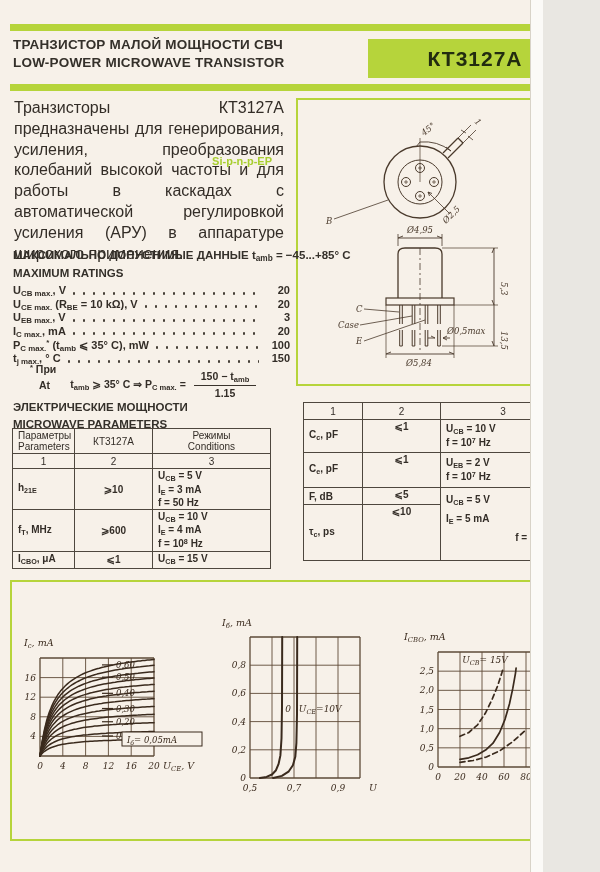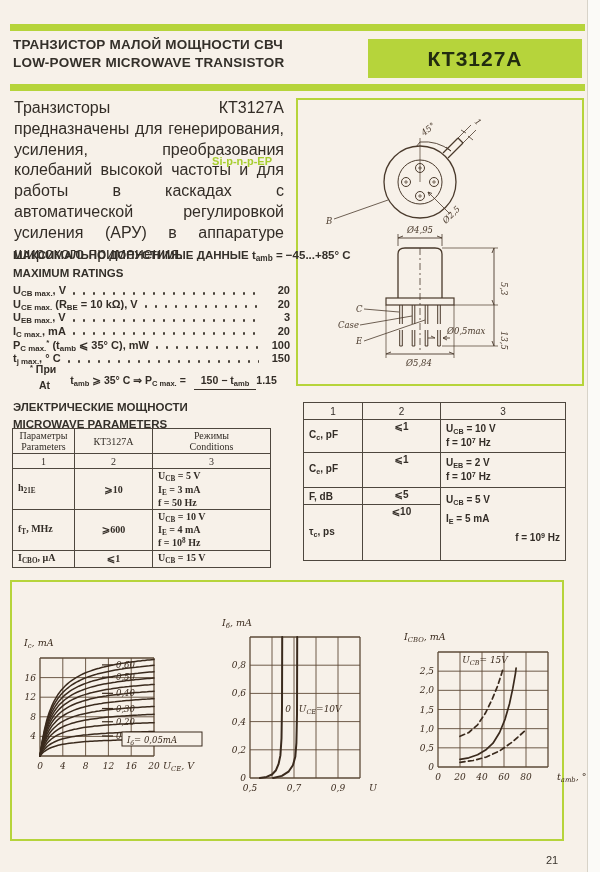--- a/index.html
+++ b/index.html
@@ -1,42 +1,42 @@
 <!DOCTYPE html>
 <html><head>
 <meta charset="utf-8">
 <style>
   html,body{margin:0;padding:0;background:#e9e7e2;}
-  .page{position:relative;width:600px;height:872px;background:#f7f1e9;overflow:hidden;
+  .page{position:relative;width:543px;height:872px;background:#f7f1e9;overflow:hidden;
         font-family:"Liberation Sans",sans-serif;color:#2e2823;}
   .bar{position:absolute;left:10px;width:575px;height:7px;background:var(--accent);}
   .title{position:absolute;left:13px;top:36px;font-size:13.5px;font-weight:bold;line-height:1.35;color:#34302a;letter-spacing:.2px;}
   .pn-box{position:absolute;left:368px;top:39px;width:214px;height:39px;background:var(--accent);
           display:flex;align-items:center;justify-content:center;font-size:21px;font-weight:bold;color:#222c10;letter-spacing:1px;}
   .para{position:absolute;left:14px;width:270px;font-size:16px;line-height:1.3;text-align:justify;margin:0;color:#332d27;}
   .structure{position:absolute;left:14px;top:155px;width:258px;text-align:right;font-size:11px;font-weight:bold;color:var(--green-text);}
   .sec-heading{position:absolute;left:13px;font-size:11.5px;font-weight:bold;line-height:1.45;color:#34302a;}
   .frame{position:absolute;border:2.5px solid var(--accent);background:transparent;}
   #ratings-list{position:absolute;left:13px;top:284px;width:277px;font-size:11px;font-weight:bold;color:#332d27;}
   .rrow{display:flex;align-items:baseline;height:13.6px;}
   .rparam{white-space:nowrap;}
   .leader{flex:1;margin:0 5px 2px 6px;height:5px;align-self:flex-end;
           background-image:radial-gradient(circle at 2px 2.5px,#463f37 1.05px,transparent 1.35px);
           background-size:10px 5px;background-repeat:repeat-x;}
   .rval{min-width:26px;text-align:right;}
   #footnote{position:absolute;left:22px;top:362px;font-size:10.5px;font-weight:bold;display:flex;gap:14px;color:#332d27;margin-left:8px;}
   #footnote .lines div{line-height:1.5;}
   .fform{display:flex;align-items:center;gap:8px;margin-top:7px;}
-  .frac{display:inline-flex;flex-direction:row;text-align:center;line-height:1.35;}
+  .frac{display:inline-flex;flex-direction:column;text-align:center;line-height:1.35;}
   .frac .num{padding:0 7px;border-bottom:1.4px solid #3a332c;}
   table.ds{border-collapse:collapse;font-size:10px;color:#332d27;table-layout:fixed;}
   table.ds td{border:1.2px solid #4e473e;padding:1px 5px;vertical-align:middle;}
   td.c{text-align:center;}
   td.bold, .bold{font-weight:bold;}
-  #left-table{position:absolute;left:12px;top:428px;font-family:Liberation Serif, serif;}
+  #left-table{position:absolute;left:12px;top:428px;}
   #right-table{position:absolute;left:303px;top:402px;}
   sub{font-size:72%;vertical-align:-0.3em;}
   sup{font-size:72%;vertical-align:0.45em;}
   .chart{position:absolute;}
   .page-num{position:absolute;left:546px;top:843px;font-size:11px;color:#3a342d;margin-top:11px;}
   .edge-r{position:absolute;top:0;right:0;width:12px;height:872px;background:#fbfaf7;border-left:1.5px solid #d8d3c8;}
   svg text{font-family:"DejaVu Serif",serif;}
 </style>
 </head>
 <body>

